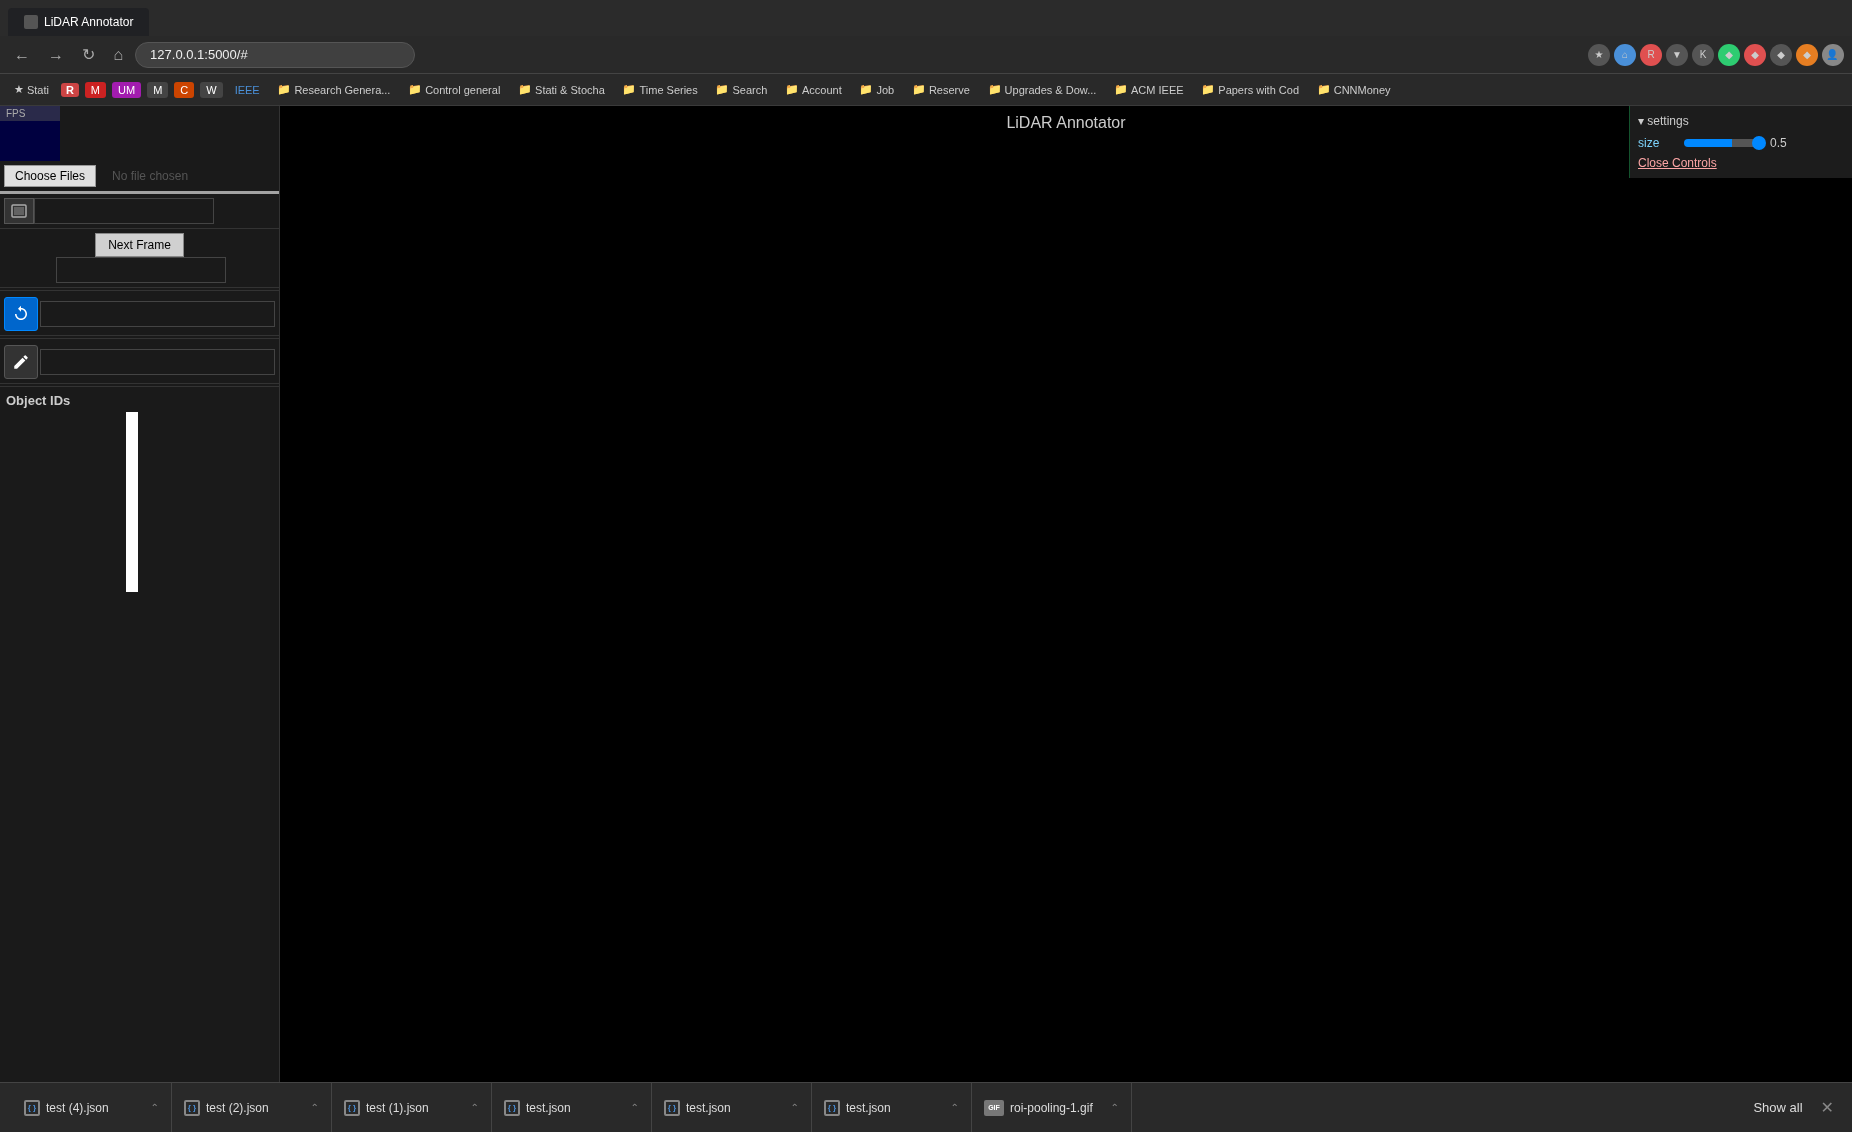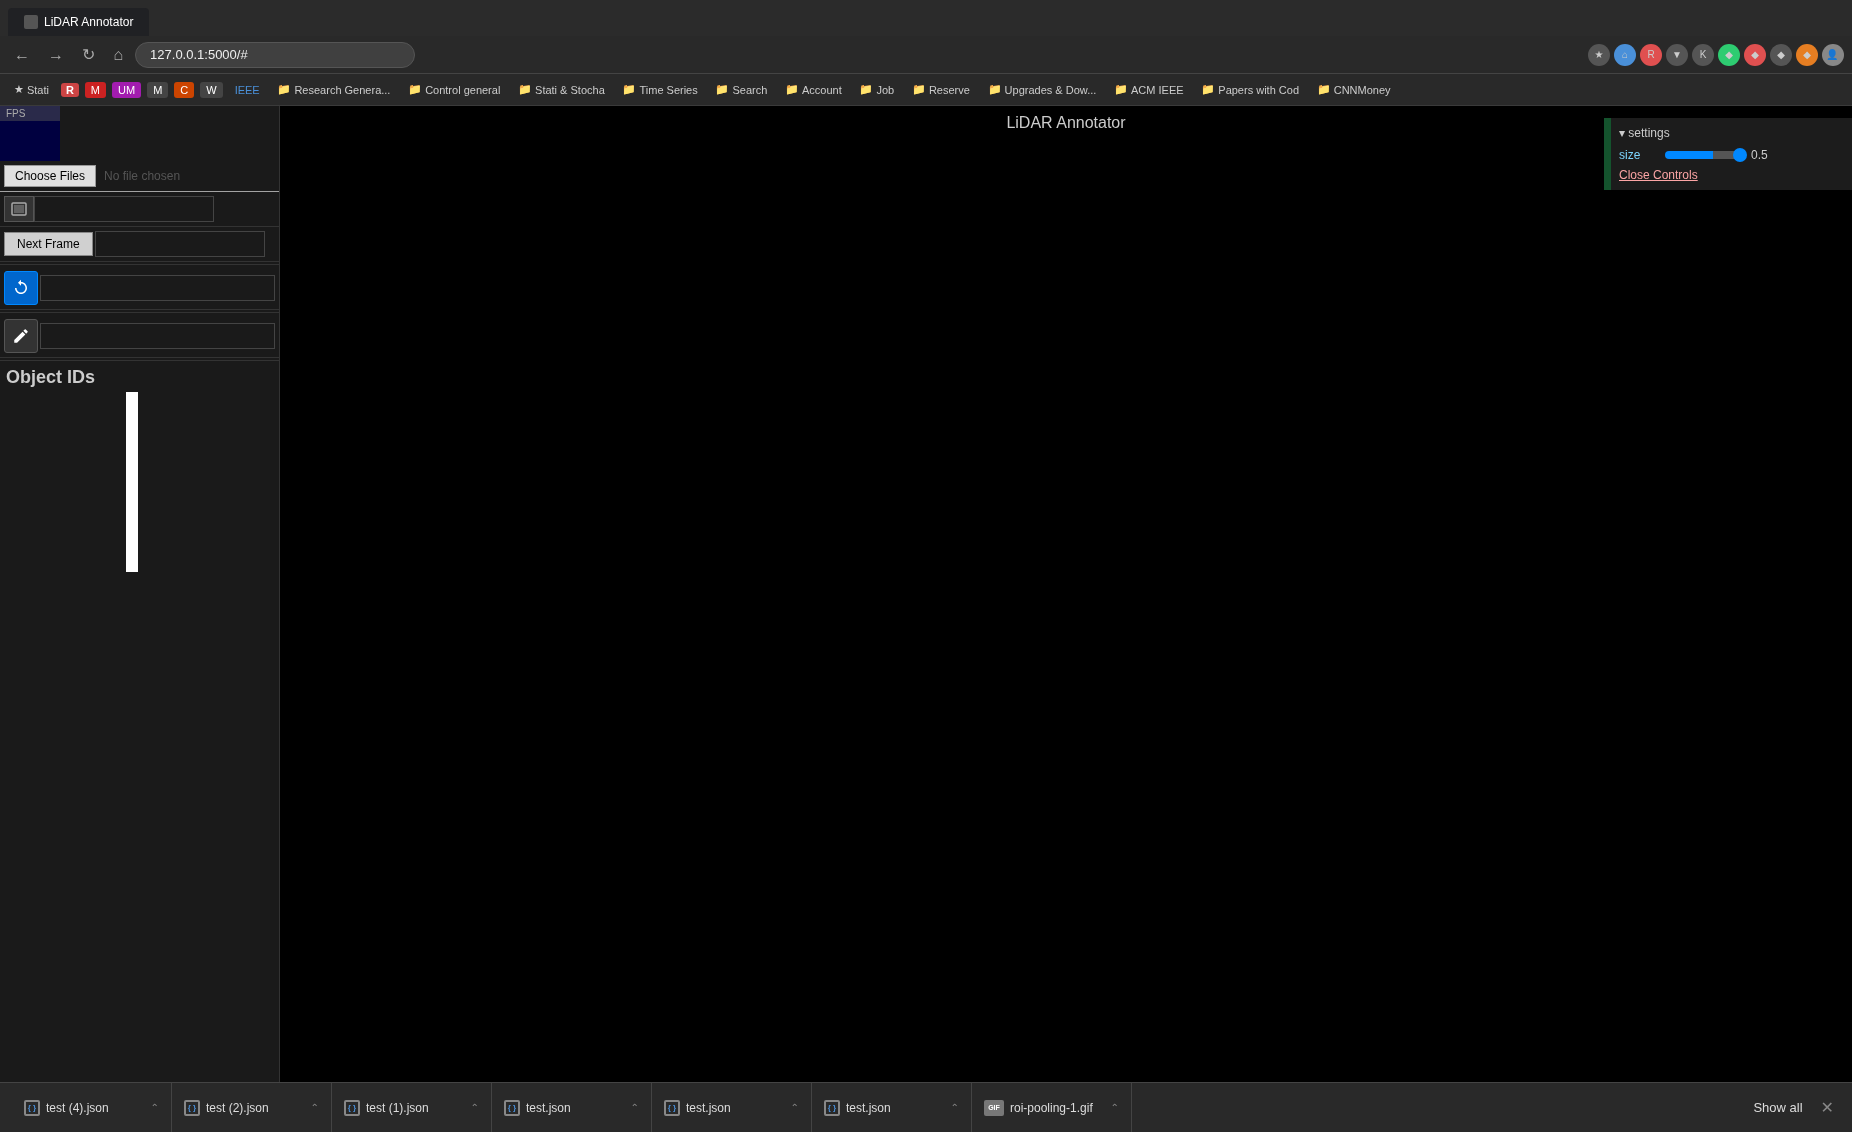--- a/index.html
+++ b/index.html
@@ -32,50 +32,50 @@
     
     .left-panel { width: 280px; background: #1a1a1a; border-right: 1px solid #333; flex-shrink: 0; display: flex; flex-direction: column; }
 
     
     .fps-label { background: #2a2a4a; color: #aaa; font-size: 10px; padding: 2px 6px; width: 60px; }
 
     
     .video-preview { background: #000040; width: 60px; height: 40px; margin: 0; }
 
     
-    .file-chooser-row { display: flex; align-items: center; gap: 0; padding: 4px 4px; background: #1a1a1a; border-bottom: 1px solid #a3a3a3; }
+    .file-chooser-row { display: flex; align-items: center; gap: 8px; padding: 4px 4px; background: #1a1a1a; border-bottom: 3px solid #a3a3a3; }
     .choose-files-btn { background: #e0e0e0; border: 1px solid #999; color: #000; font-size: 12px; padding: 3px 10px; cursor: pointer; white-space: nowrap; }
     .no-file-label { color: #555; font-size: 12px; padding-left: 8px; }
 
     
     .frame-row { display: flex; align-items: center; padding: 4px; border-bottom: 1px solid #333; }
     .frame-icon { width: 30px; height: 26px; background: #333; border: 1px solid #555; display: flex; align-items: center; justify-content: center; font-size: 14px; color: #aaa; }
     .frame-input { background: #1a1a1a; border: 1px solid #444; color: #ccc; font-size: 11px; width: 180px; height: 26px; padding: 2px 4px; }
 
     
-    .next-frame-row { display: flex; align-items: center; padding: 4px; border-bottom: 1px solid #333; }
+    .next-frame-row { display: flex; align-items: center; padding: 4px; border-bottom: 1px solid #333; flex-direction: column; }
     .next-frame-btn { background: #d0d0d0; border: 1px solid #888; color: #000; font-size: 12px; padding: 4px 12px; cursor: pointer; }
     .frame-text-input { background: #1a1a1a; border: 1px solid #444; color: #ccc; font-size: 11px; width: 170px; height: 26px; padding: 2px 4px; margin-left: 2px; }
 
     
     .tool-row { display: flex; align-items: center; padding: 4px; border-bottom: 1px solid #333; gap: 2px; }
     .tool-btn { width: 34px; height: 34px; background: #0066cc; border: 1px solid #0088ff; display: flex; align-items: center; justify-content: center; cursor: pointer; border-radius: 3px; }
     .tool-btn.inactive { background: #333; border-color: #555; }
     .tool-btn svg { width: 18px; height: 18px; fill: white; }
 
     
     .object-ids-section { padding: 4px 6px; flex: 1; }
-    .object-ids-label { color: #ccc; font-size: 18px; font-weight: bold; margin-bottom: 4px; }
+    .object-ids-label { color: #ccc; font-size: 13px; font-weight: bold; margin-bottom: 4px; }
     .object-ids-list { background: #fff; width: 12px; height: 180px; margin-left: 60px; }
 
     
     .canvas-area { flex: 1; background: #000; position: relative; }
 
     
-    .settings-panel { position: absolute; top: 12px; right: 0; background: rgba(30,30,30,0.95); border-left: 7px solid #14532d; padding: 8px; width: 248px; }
+    .settings-panel { position: absolute; top: 0; right: 0; background: rgba(30,30,30,0.95); border-left: 1px solid #14532d; padding: 8px; width: 223px; }
     .settings-title { color: #ccc; font-size: 12px; margin-bottom: 8px; cursor: pointer; }
     .settings-row { display: flex; align-items: center; gap: 6px; margin-bottom: 6px; }
     .settings-label { color: #7dd3fc; font-size: 12px; width: 40px; }
     .settings-slider { width: 80px; height: 8px; background: linear-gradient(to right, #0088ff 60%, #555 60%); border-radius: 4px; }
     .settings-value { color: #ccc; font-size: 12px; }
     .close-controls-btn { color: #fca5a5; font-size: 12px; cursor: pointer; text-decoration: underline; margin-top: 28px; }
 
     
     .download-bar { background: #292929; height: 50px; display: flex; align-items: center; padding: 0 12px; gap: 0; border-top: 1px solid #444; position: fixed; bottom: 0; width: 100%; }
     .download-item { display: flex; align-items: center; gap: 6px; padding: 0 12px; border-right: 1px solid #444; height: 100%; color: #ddd; font-size: 12px; cursor: pointer; min-width: 160px; }

